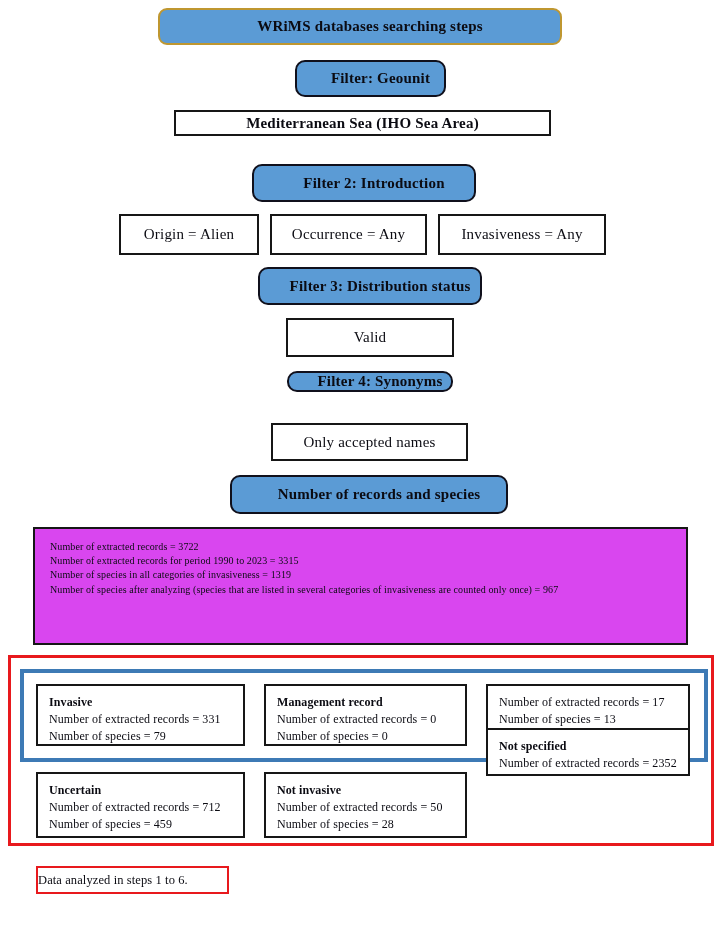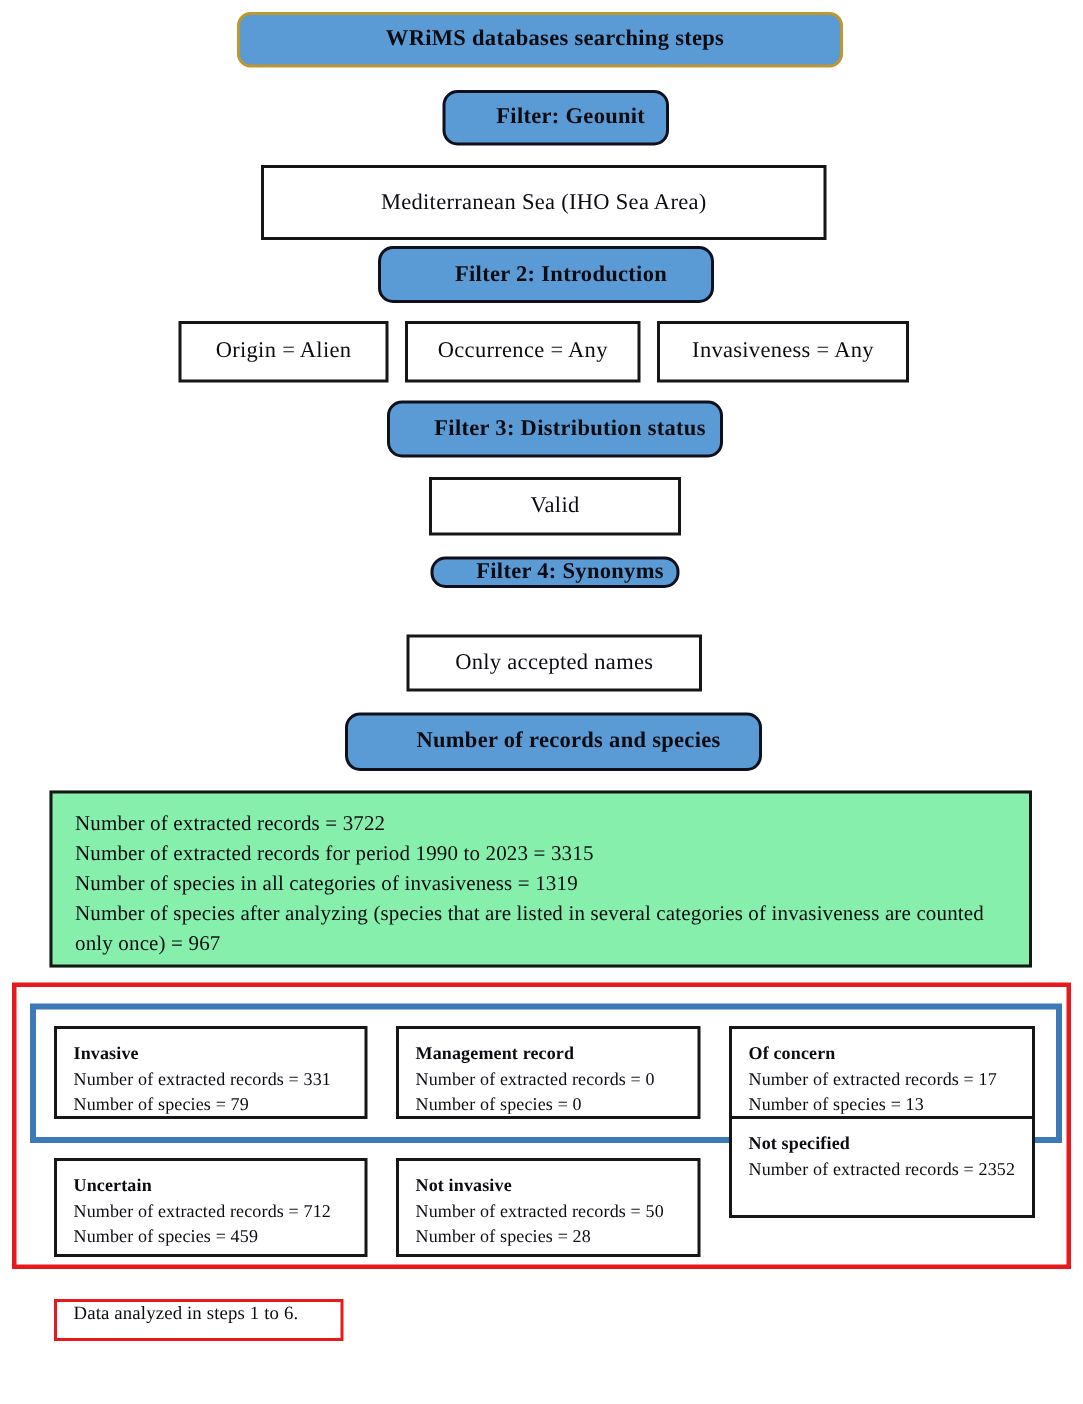--- a/index.html
+++ b/index.html
@@ -34,63 +34,62 @@
     background: #ffffff;
     border: 2px solid #161616;
     display: flex;
     align-items: center;
     justify-content: center;
     font-size: 15px;
     letter-spacing: 0.2px;
     text-align: center;
   }
   .summary-box {
-    background: #86efac;
+    background: #d946ef;
     border: 2px solid #161616;
     padding: 11px 16px 0 15px;
-    font-size: 14px;
+    font-size: 10px;
     line-height: 1.42;
     letter-spacing: 0.1px;
   }
   .red-group  { border: 3px solid #e8191d; background: #ffffff; }
   .blue-group { border: 4px solid #3d7ab5; background: #ffffff; }
   .cat-box {
     background: #ffffff;
     border: 2px solid #161616;
     padding: 8px 11px 16px 11px;
     font-size: 12px;
     line-height: 17px;
     letter-spacing: 0.1px;
   }
   .cat-title { font-weight: bold; }
   .legend-box {
     display: flex;
-    align-items: flex-start;
-    padding-left: 11px;
+    align-items: center;
     font-size: 12.5px;
     letter-spacing: 0.1px;
     background: #ffffff;
   }
   .legend-red  { border: 2px solid #e8191d; }
   .legend-blue { border: 2px solid #3d7ab5; }
 </style>
 </head>
 <body>
 
 <div class="page">
 
   <div class="abs blue-pill title-pill" style="left:158px; top:8px; width:404px; height:37px;">
     <span>WRiMS databases searching steps</span>
   </div>
 
   <div class="abs blue-pill" style="left:295px; top:60px; width:151px; height:37px;">
     <span>Filter: Geounit</span>
   </div>
 
-  <div class="abs white-box" style="left:174px; top:110px; width:377px; height:50px;">
+  <div class="abs white-box" style="left:174px; top:110px; width:377px; height:26px;font-weight:bold;">
     <span>Mediterranean Sea (IHO Sea Area)</span>
   </div>
 
   <div class="abs blue-pill" style="left:252px; top:164px; width:224px; height:38px;">
     <span>Filter 2: Introduction</span>
   </div>
 
   <div class="abs white-box" style="left:119px; top:214px; width:140px; height:41px;">
     <span>Origin = Alien</span>
   </div>
@@ -136,36 +135,35 @@
     <div class="cat-title">Invasive</div>
     <div>Number of extracted records = 331</div>
     <div>Number of species = 79</div>
   </div>
   <div class="abs cat-box" style="left:264px; top:684px; width:203px; height:62px;">
     <div class="cat-title">Management record</div>
     <div>Number of extracted records = 0</div>
     <div>Number of species = 0</div>
   </div>
   <div class="abs cat-box" style="left:486px; top:684px; width:204px; height:62px;">
-    <div class="cat-title">Of concern</div>
     <div>Number of extracted records = 17</div>
     <div>Number of species = 13</div>
   </div>
 
   <div class="abs cat-box" style="left:36px; top:772px; width:209px; height:66px;">
     <div class="cat-title">Uncertain</div>
     <div>Number of extracted records = 712</div>
     <div>Number of species = 459</div>
   </div>
   <div class="abs cat-box" style="left:264px; top:772px; width:203px; height:66px;">
     <div class="cat-title">Not invasive</div>
     <div>Number of extracted records = 50</div>
     <div>Number of species = 28</div>
   </div>
-  <div class="abs cat-box" style="left:486px; top:744px; width:204px; height:68px;">
+  <div class="abs cat-box" style="left:486px; top:728px; width:204px; height:48px;">
     <div class="cat-title">Not specified</div>
     <div>Number of extracted records = 2352</div>
   </div>
 
   <div class="abs legend-box legend-red" style="left:36px; top:866px; width:193px; height:28px;">
     <span>Data analyzed in steps 1 to 6.</span>
   </div>
   <div class="abs legend-box legend-blue" style="left:36px; top:939px; width:193px; height:28px;margin-left:32px;">
     <span>Data analyzed in step 7.</span>
   </div>

